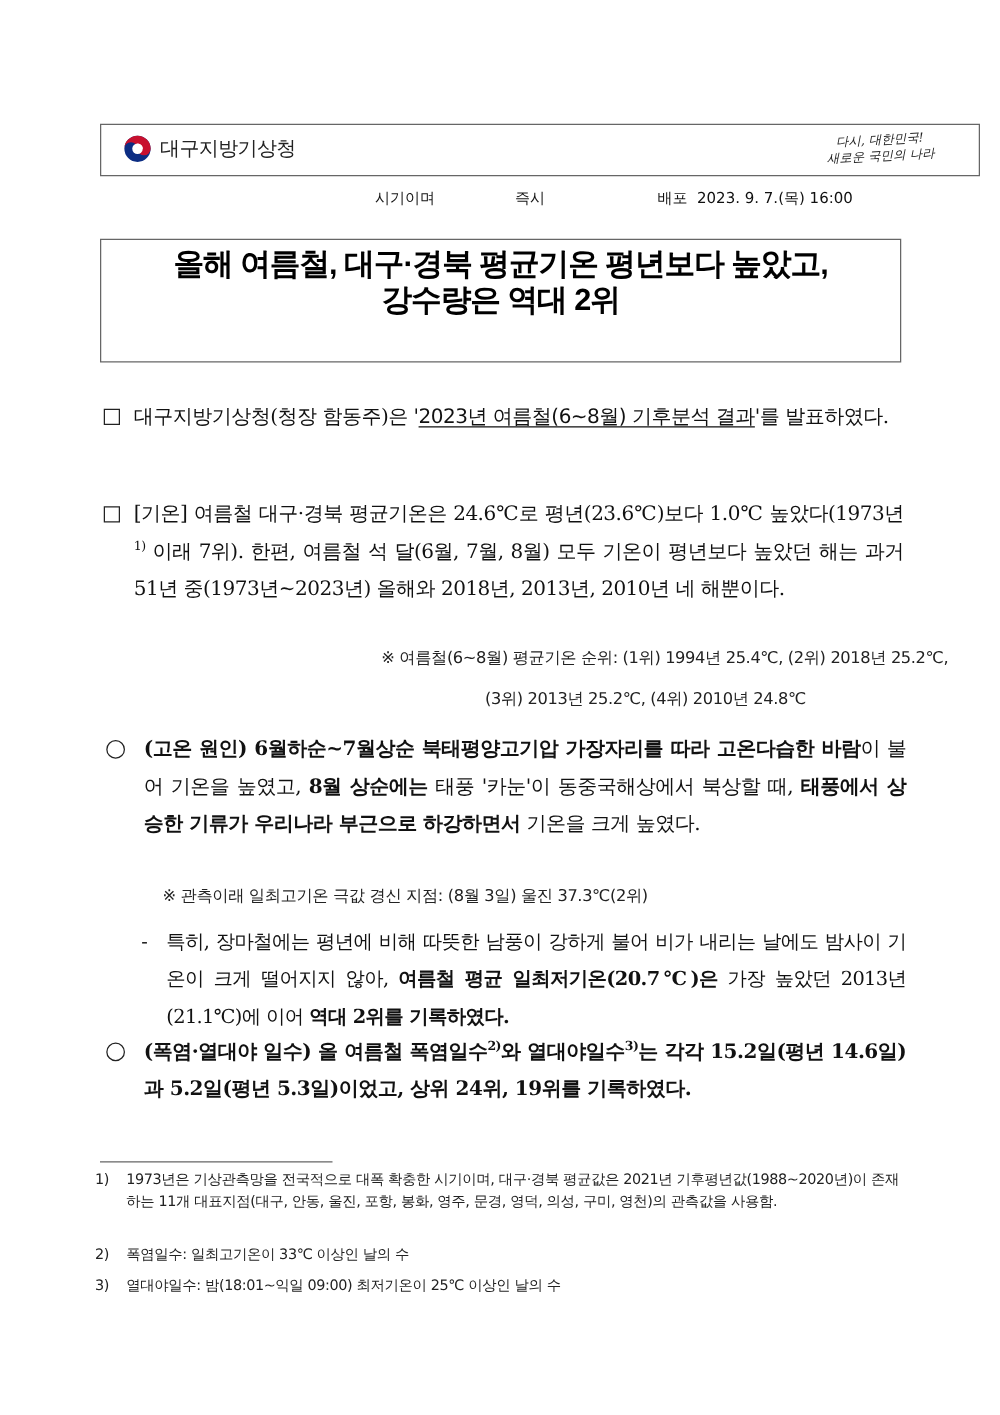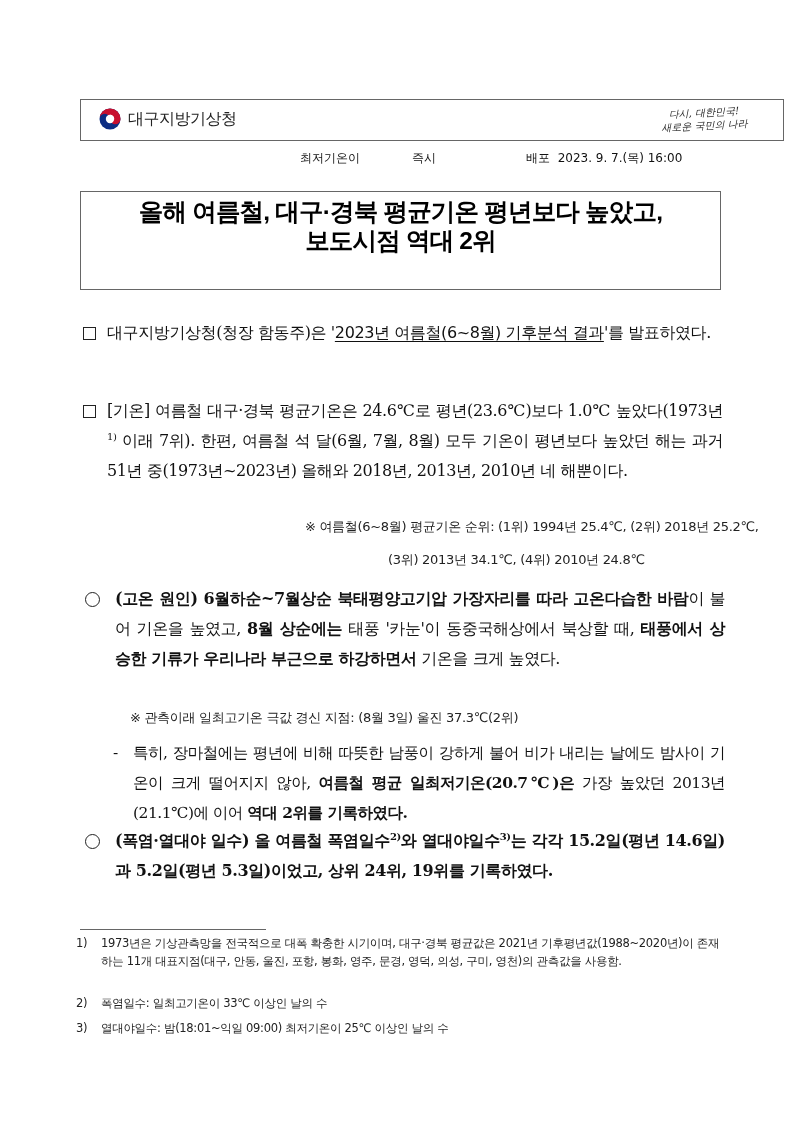--- a/index.html
+++ b/index.html
@@ -69,45 +69,45 @@
       <path d="M11 6.8 A4.2 4.2 0 0 1 15.2 11 L11 11 Z" fill="#fff"></path>
     </svg>
     <span class="agency-name">대구지방기상청</span>
   </div>
   <div class="abs slogan">
     <div>다시, 대한민국!</div>
     <div>새로운 국민의 나라</div>
   </div>
 </div>
 
-<div class="abs release" style="left:300px;">최저기온이</div>
+<div class="abs release" style="left:300px;">시기이며</div>
 <div class="abs release" style="left:412px;">즉시</div>
 <div class="abs release" style="left:526px; white-space:pre;">배포  2023. 9. 7.(목) 16:00</div>
 
 <div class="abs title-box">
   <div class="title-line l1">올해 여름철, 대구·경북 평균기온 평년보다 높았고,</div>
-  <div class="title-line">보도시점 역대 2위</div>
+  <div class="title-line">강수량은 역대 2위</div>
 </div>
 
 <div class="abs para" style="top:318px;">
   <span class="marker"><span class="box-marker"></span></span>
   <div class="text">
     <span>대구지방기상청(청장 함동주)은 '</span><span class="u" style="font-family:'DejaVu Sans',sans-serif;">2023년 여름철(6~8월) 기후분석 결과</span><span>'를 발표하였다.</span>
   </div>
 </div>
 
 <div class="abs para" style="top:396px;">
   <span class="marker"><span class="box-marker"></span></span>
   <div class="text">
     <span>[기온] 여름철 대구·경북 평균기온은 24.6℃로 평년(23.6℃)보다 1.0℃ 높았다(1973년</span><sup>1)</sup><span> 이래 7위). 한편, 여름철 석 달(6월, 7월, 8월) 모두 기온이 평년보다 높았던 해는 과거 51년 중(1973년~2023년) 올해와 2018년, 2013년, 2010년 네 해뿐이다.</span>
   </div>
 </div>
 
 <div class="abs note" style="left:305px; top:512px;">※ 여름철(6~8월) 평균기온 순위: (1위) 1994년 25.4℃, (2위) 2018년 25.2℃,</div>
-<div class="abs note" style="left:388px; top:545px;">(3위) 2013년 34.1℃, (4위) 2010년 24.8℃</div>
+<div class="abs note" style="left:388px; top:545px;">(3위) 2013년 25.2℃, (4위) 2010년 24.8℃</div>
 
 <div class="abs para" style="top:584px; left:85px; width:640px;">
   <span class="marker"><span class="circle-marker"></span></span>
   <div class="text" style="margin-left:30px;">
     <b>(고온 원인) 6월하순~7월상순 북태평양고기압 가장자리를 따라 고온다습한 바람</b><span>이 불어 기온을 높였고, </span><b>8월 상순에는</b><span> 태풍 '카눈'이 동중국해상에서 북상할 때, </span><b>태풍에서 상승한 기류가 우리나라 부근으로 하강하면서</b><span> 기온을 크게 높였다.</span>
   </div>
 </div>
 
 <div class="abs note" style="left:130px; top:703px;">※ 관측이래 일최고기온 극값 경신 지점: (8월 3일) 울진 37.3℃(2위)</div>
 

